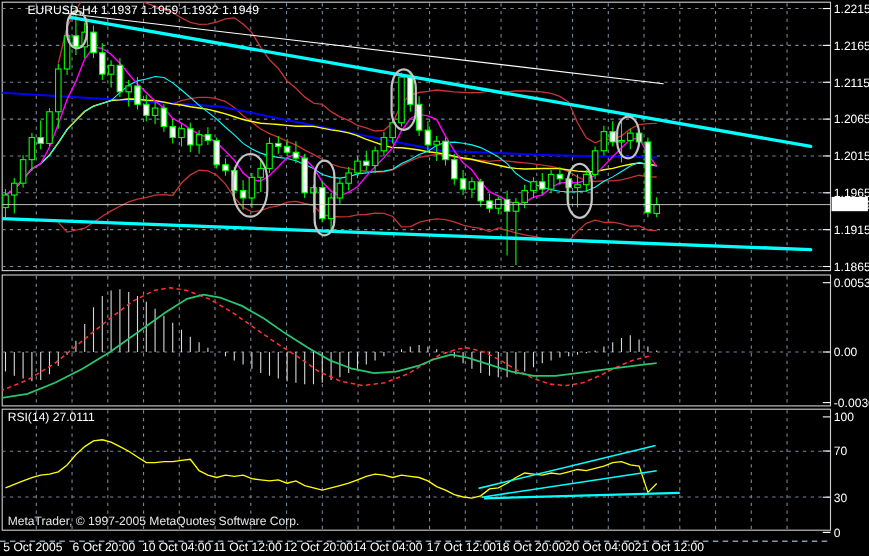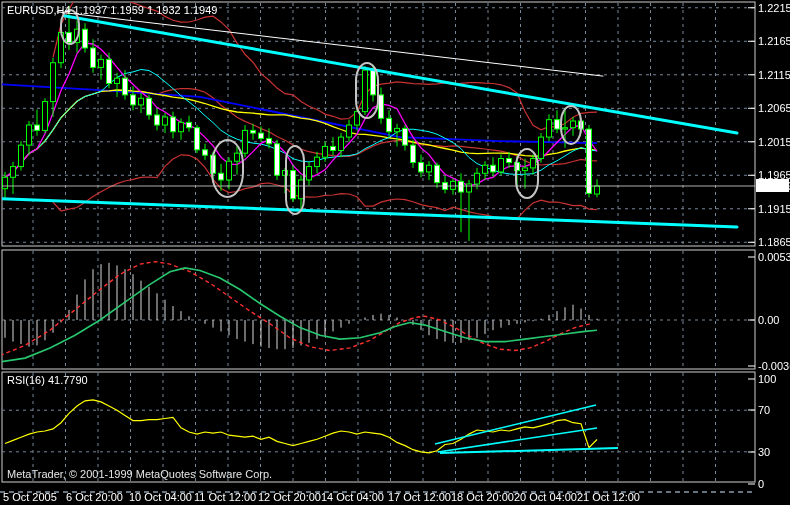--- a/index.html
+++ b/index.html
@@ -414,16 +414,16 @@
         <text x="129" y="501">10 Oct 04:00</text>
         <text x="194" y="501">11 Oct 12:00</text>
         <text x="258" y="501">12 Oct 20:00</text>
         <text x="321" y="501">14 Oct 04:00</text>
         <text x="388" y="501">17 Oct 12:00</text>
         <text x="451" y="501">18 Oct 20:00</text>
         <text x="514" y="501">20 Oct 04:00</text>
         <text x="577" y="501">21 Oct 12:00</text>
       </g>
     </svg>
-  <div class="lbl" style="left:7px;top:4px;">EURUSD,H4 1.1937 1.1959 1.1932 1.1949</div>
-  <div class="lbl" style="left:7px;top:374px;">RSI(16) 41.7790</div>
-  <div class="lbl copyright" style="left:7px;top:468px;">MetaTrader, © 2001-1999 MetaQuotes Software Corp.</div>
+  <div class="lbl" style="left:25px;top:4px;">EURUSD,H4 1.1937 1.1959 1.1932 1.1949</div>
+  <div class="lbl" style="left:7px;top:374px;">RSI(14) 27.0111</div>
+  <div class="lbl copyright" style="left:7px;top:468px;">MetaTrader, © 1997-2005 MetaQuotes Software Corp.</div>
 </div>
 
 </body></html>

